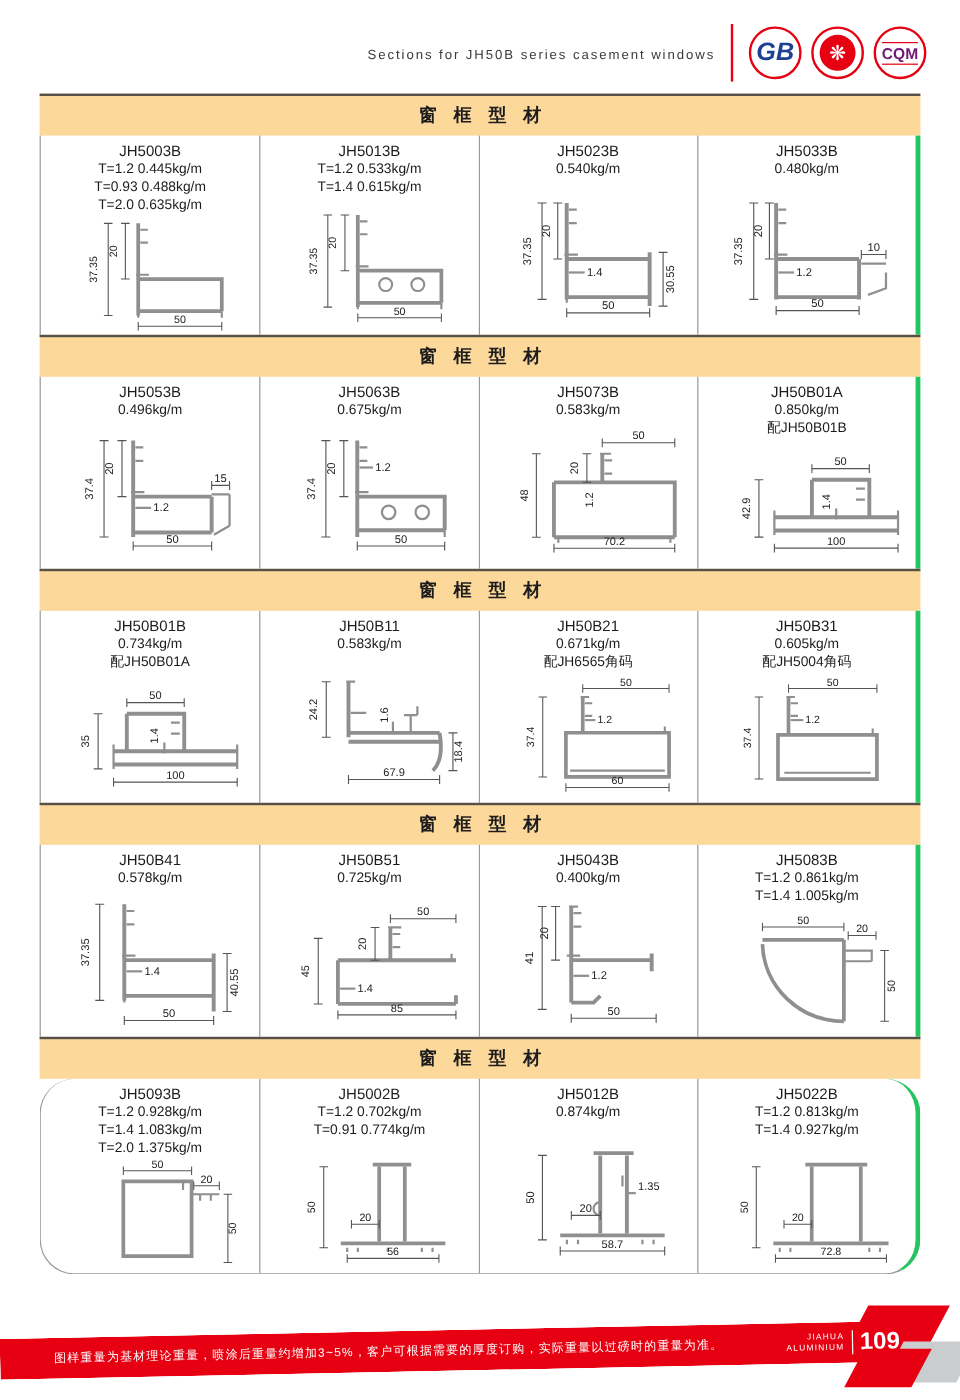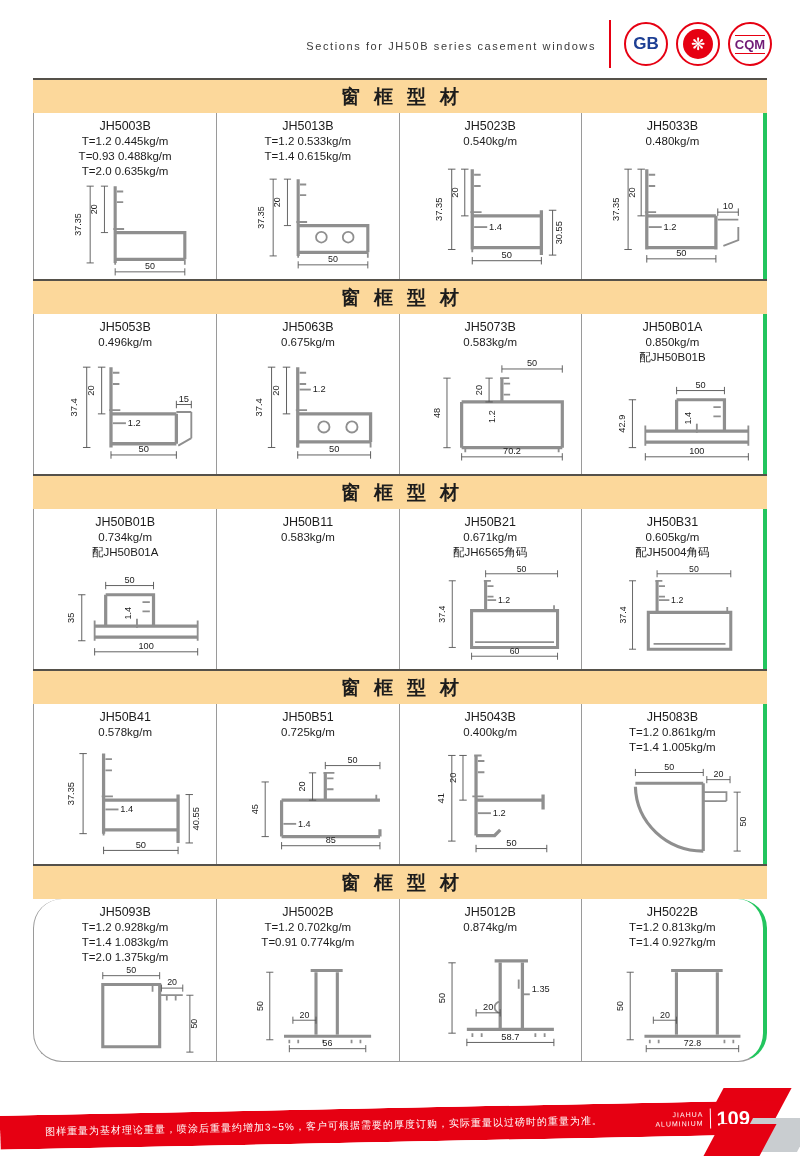--- a/index.html
+++ b/index.html
@@ -6,28 +6,28 @@
   body{width:800px;height:1167px;position:relative;font-family:"Liberation Sans",sans-serif;color:#222;overflow:hidden;}
   
   .hdr{display:flex;justify-content:flex-end;align-items:center;padding:20px 28px 6px 0;gap:13px;}
   .title-block{text-align:right;}
   .title{font-size:27px;font-weight:bold;color:#1a1a1a;letter-spacing:1px;line-height:1.05;}
   .subtitle{font-size:11px;color:#3a3a3a;letter-spacing:1.6px;margin-top:3px;margin-left:48px;}
   .red-rule{width:2px;height:48px;background:#e60012;}
   .logos{display:flex;gap:8px;align-items:center;}
   .logo{width:44px;height:44px;border-radius:50%;border:2px solid #e60012;box-sizing:border-box;
         display:flex;align-items:center;justify-content:center;background:#fff;}
-  .logo-gb{color:#1d3f94;font-weight:bold;font-size:17px;}
+  .logo-gb{color:#1d3f94;font-weight:bold;font-style:italic;font-size:21px;}
   .logo-seal-in{width:30px;height:30px;border-radius:50%;background:#e60012;color:#fff;
         display:flex;align-items:center;justify-content:center;font-size:17px;}
   .logo-cqm{color:#701a75;font-weight:bold;font-size:13px;letter-spacing:0;border-top:1.5px solid #e60012;border-bottom:1.5px solid #e60012;line-height:17px;}
   
   .wrap{margin:4px 33px 0 33px;}
   .sec-hd{background:#fcd89b;border-top:2px solid #55514a;height:33px;line-height:33px;
-          text-align:center;font-size:19px;font-weight:bold;color:#1c1c1c;letter-spacing:14px;text-indent:14px;}
+          text-align:center;font-size:15px;font-weight:bold;color:#1c1c1c;letter-spacing:14px;text-indent:14px;}
   .row{display:grid;grid-template-columns:repeat(4,1fr);border-left:1px solid #9a9a9a;border-right:4px solid #22c55e;}
   .row-last{border-bottom:1px solid #9a9a9a;border-radius:29px;}
   .cell{min-height:160px;display:flex;flex-direction:column;align-items:center;padding-top:5px;box-sizing:border-box;}
   .cell + .cell{border-left:1px solid #9a9a9a;}
   .model{font-size:12.5px;color:#1c1c1c;line-height:1.3;}
   .wt{font-size:11.5px;color:#1c1c1c;line-height:1.3;text-align:right;}
   .draw{flex:1;display:flex;align-items:center;justify-content:center;width:100%;}
   svg{overflow:visible;}
   .p{stroke:#8f8f8f;stroke-width:3.5;fill:none;stroke-linecap:butt;}
   .q{stroke:#8f8f8f;stroke-width:2;fill:none;}
@@ -262,20 +262,34 @@
             <text class="t" transform="rotate(-90 98 48)" x="98" y="48">1.4</text>
         <path class="d" d="M58 90 H170 M58 86 v8 M170 86 v8"></path>
             <text class="t" x="114" y="87">100</text>
       </svg>
     </div>
   </div>
 
   <div class="cell">
     <div class="model">JH50B11</div>
     <div class="wt">0.583kg/m</div>
+    <div class="draw">
+      <svg width="170" height="100" viewBox="0 0 182 108">
+        <path class="p" d="M72 12 V62 M72 58 H154 M72 66 H154 M154 58 Q158 82 148 92"></path>
+        <path class="q" d="M70 12 h8 M74 40 h14 M128 42 V58 M122 42 h12 M134 34 v8"></path>
+        <path class="d" d="M52 12 V62 M48 12 h8 M48 62 h8"></path>
+            <text class="t" transform="rotate(-90 44 37)" x="44" y="37">24.2</text>
+        <path class="q" d="M112 48 V58"></path>
+            <text class="t" transform="rotate(-90 108 42)" x="108" y="42">1.6</text>
+        <path class="d" d="M166 58 V92 M162 58 h8 M162 92 h8"></path>
+            <text class="t" transform="rotate(-90 174 75)" x="174" y="75">18.4</text>
+        <path class="d" d="M72 100 H154 M72 96 v8 M154 96 v8"></path>
+            <text class="t" x="113" y="97">67.9</text>
+      </svg>
+    </div>
   </div>
 
   <div class="cell">
     <div class="model">JH50B21</div>
     <div class="wt">0.671kg/m</div>
     <div class="wt">配JH6565角码</div>
     <div class="draw">
       <svg width="170" height="100" viewBox="0 0 182 114">
         <path class="p" d="M86 18 V52 M70 52 H168 V94 H70 Z"></path>
         <path class="q" d="M84 18 h8 M88 24 h7 M88 36 h7 M164 46 v6 M74 88 H164"></path>

